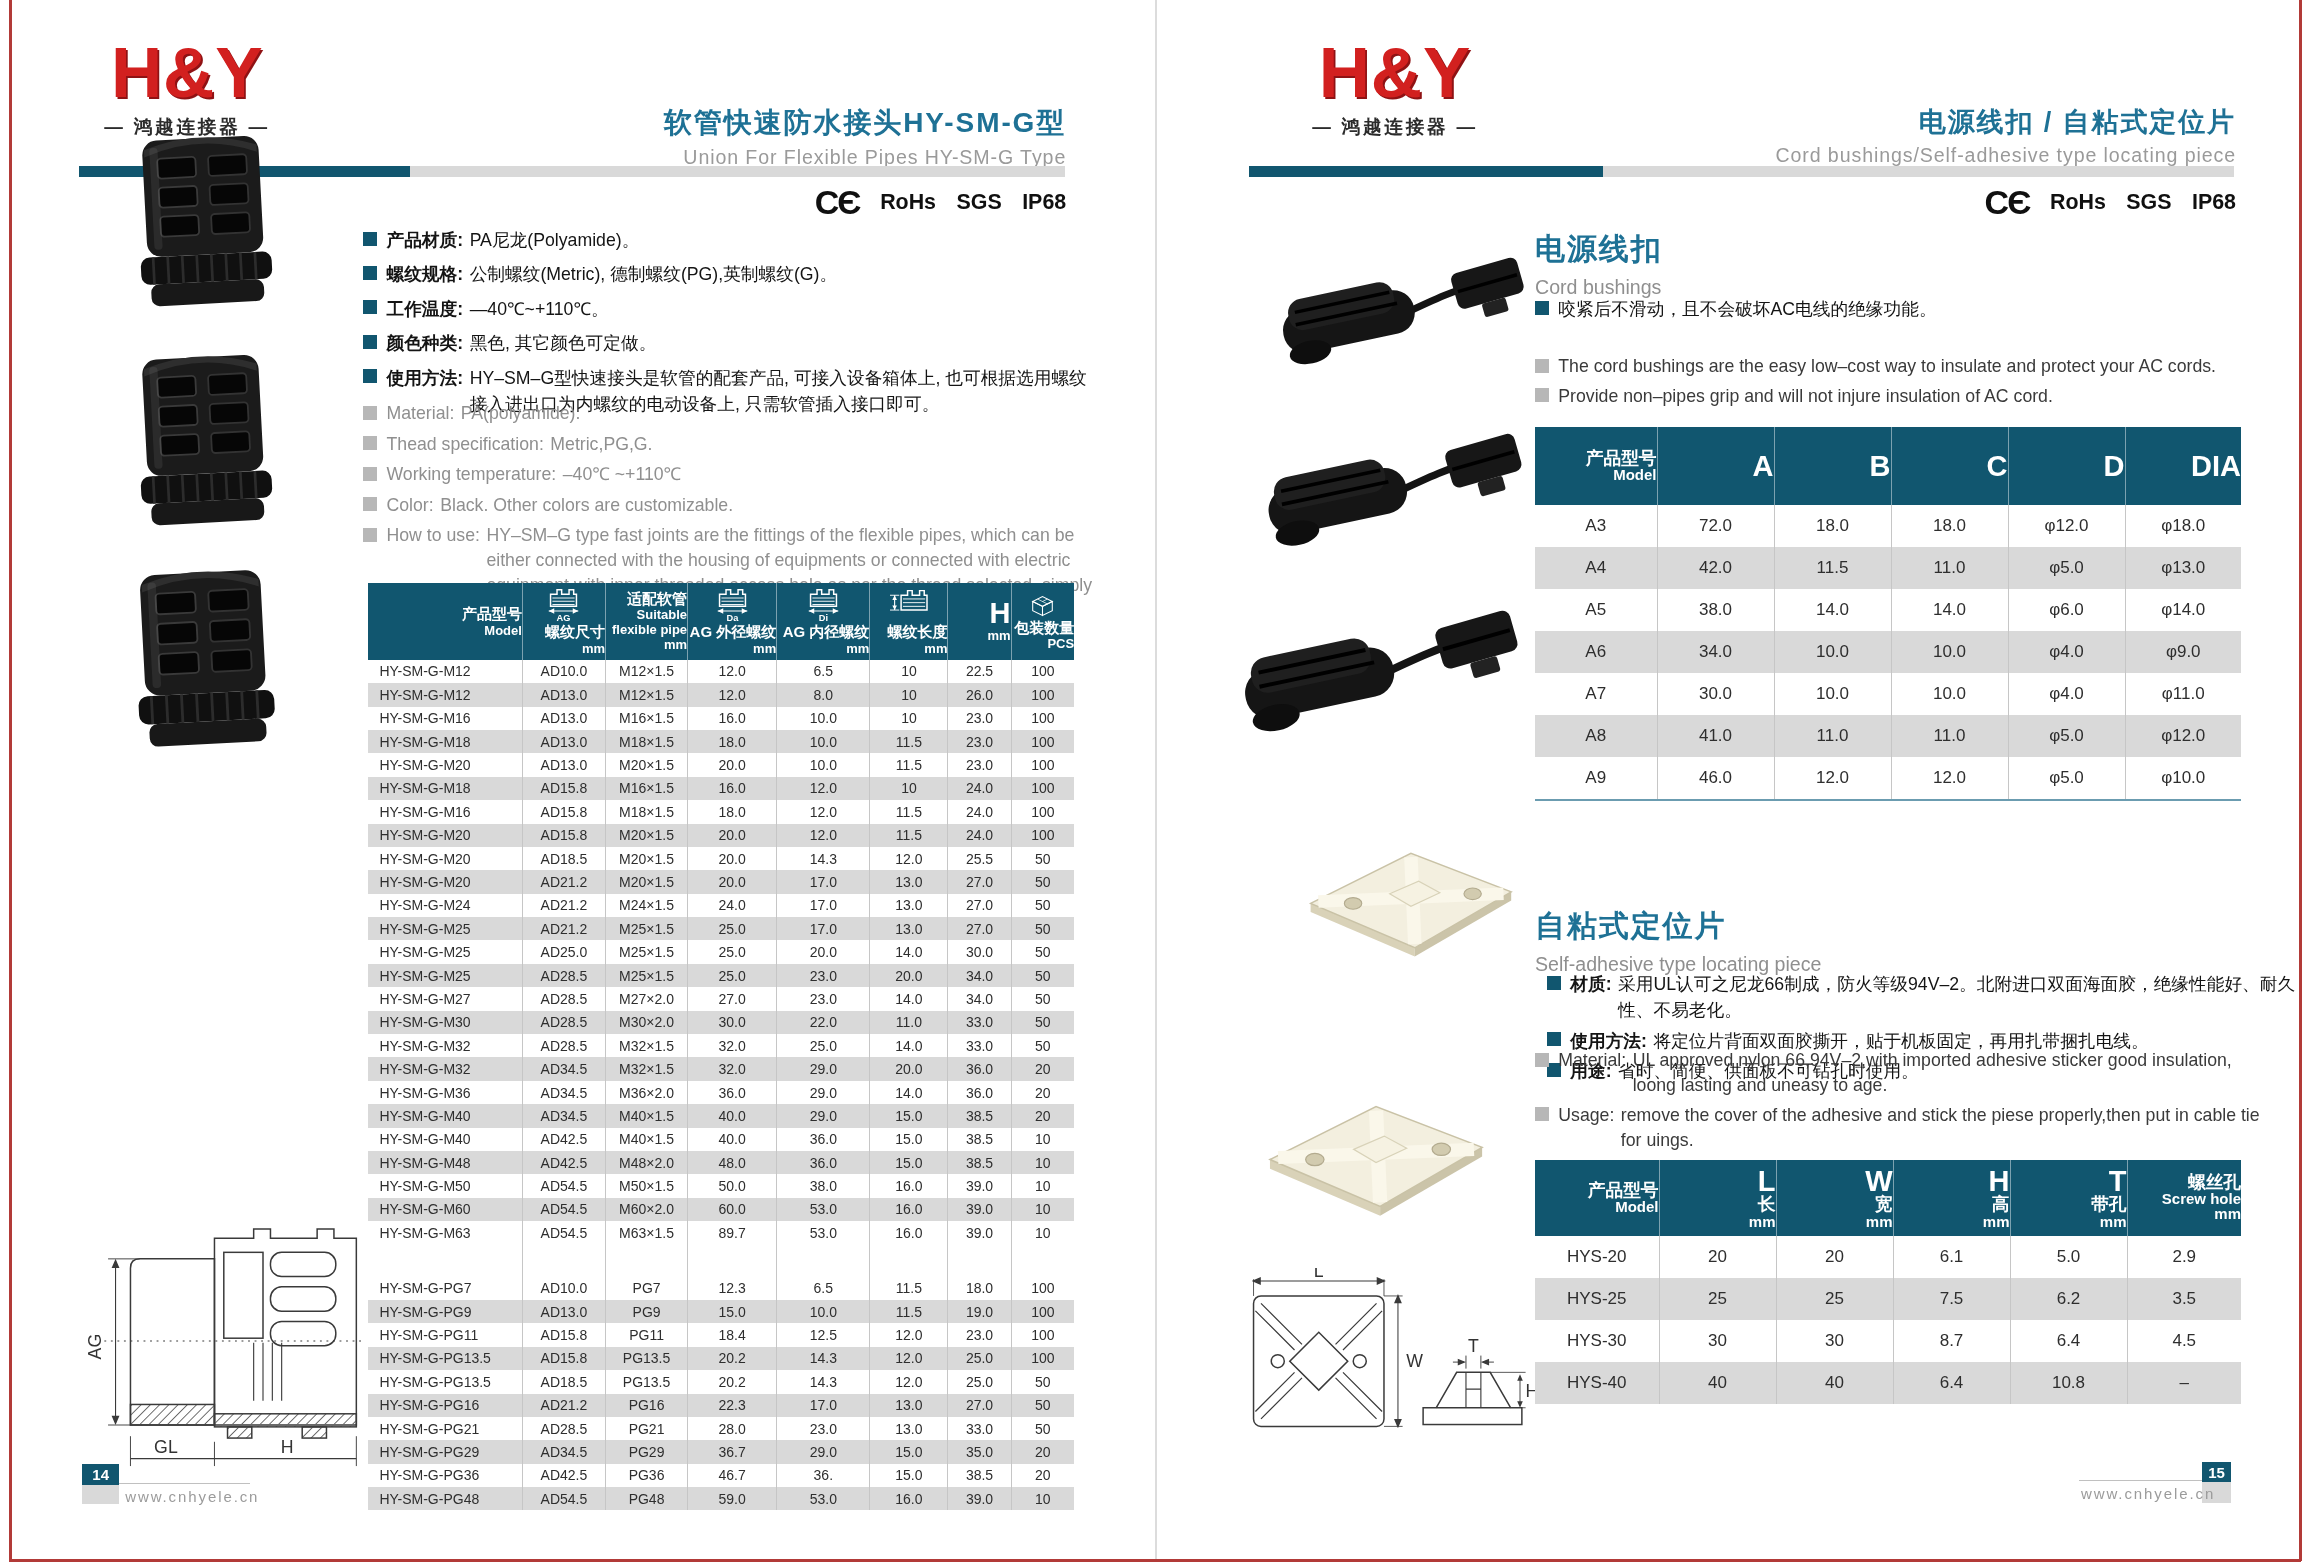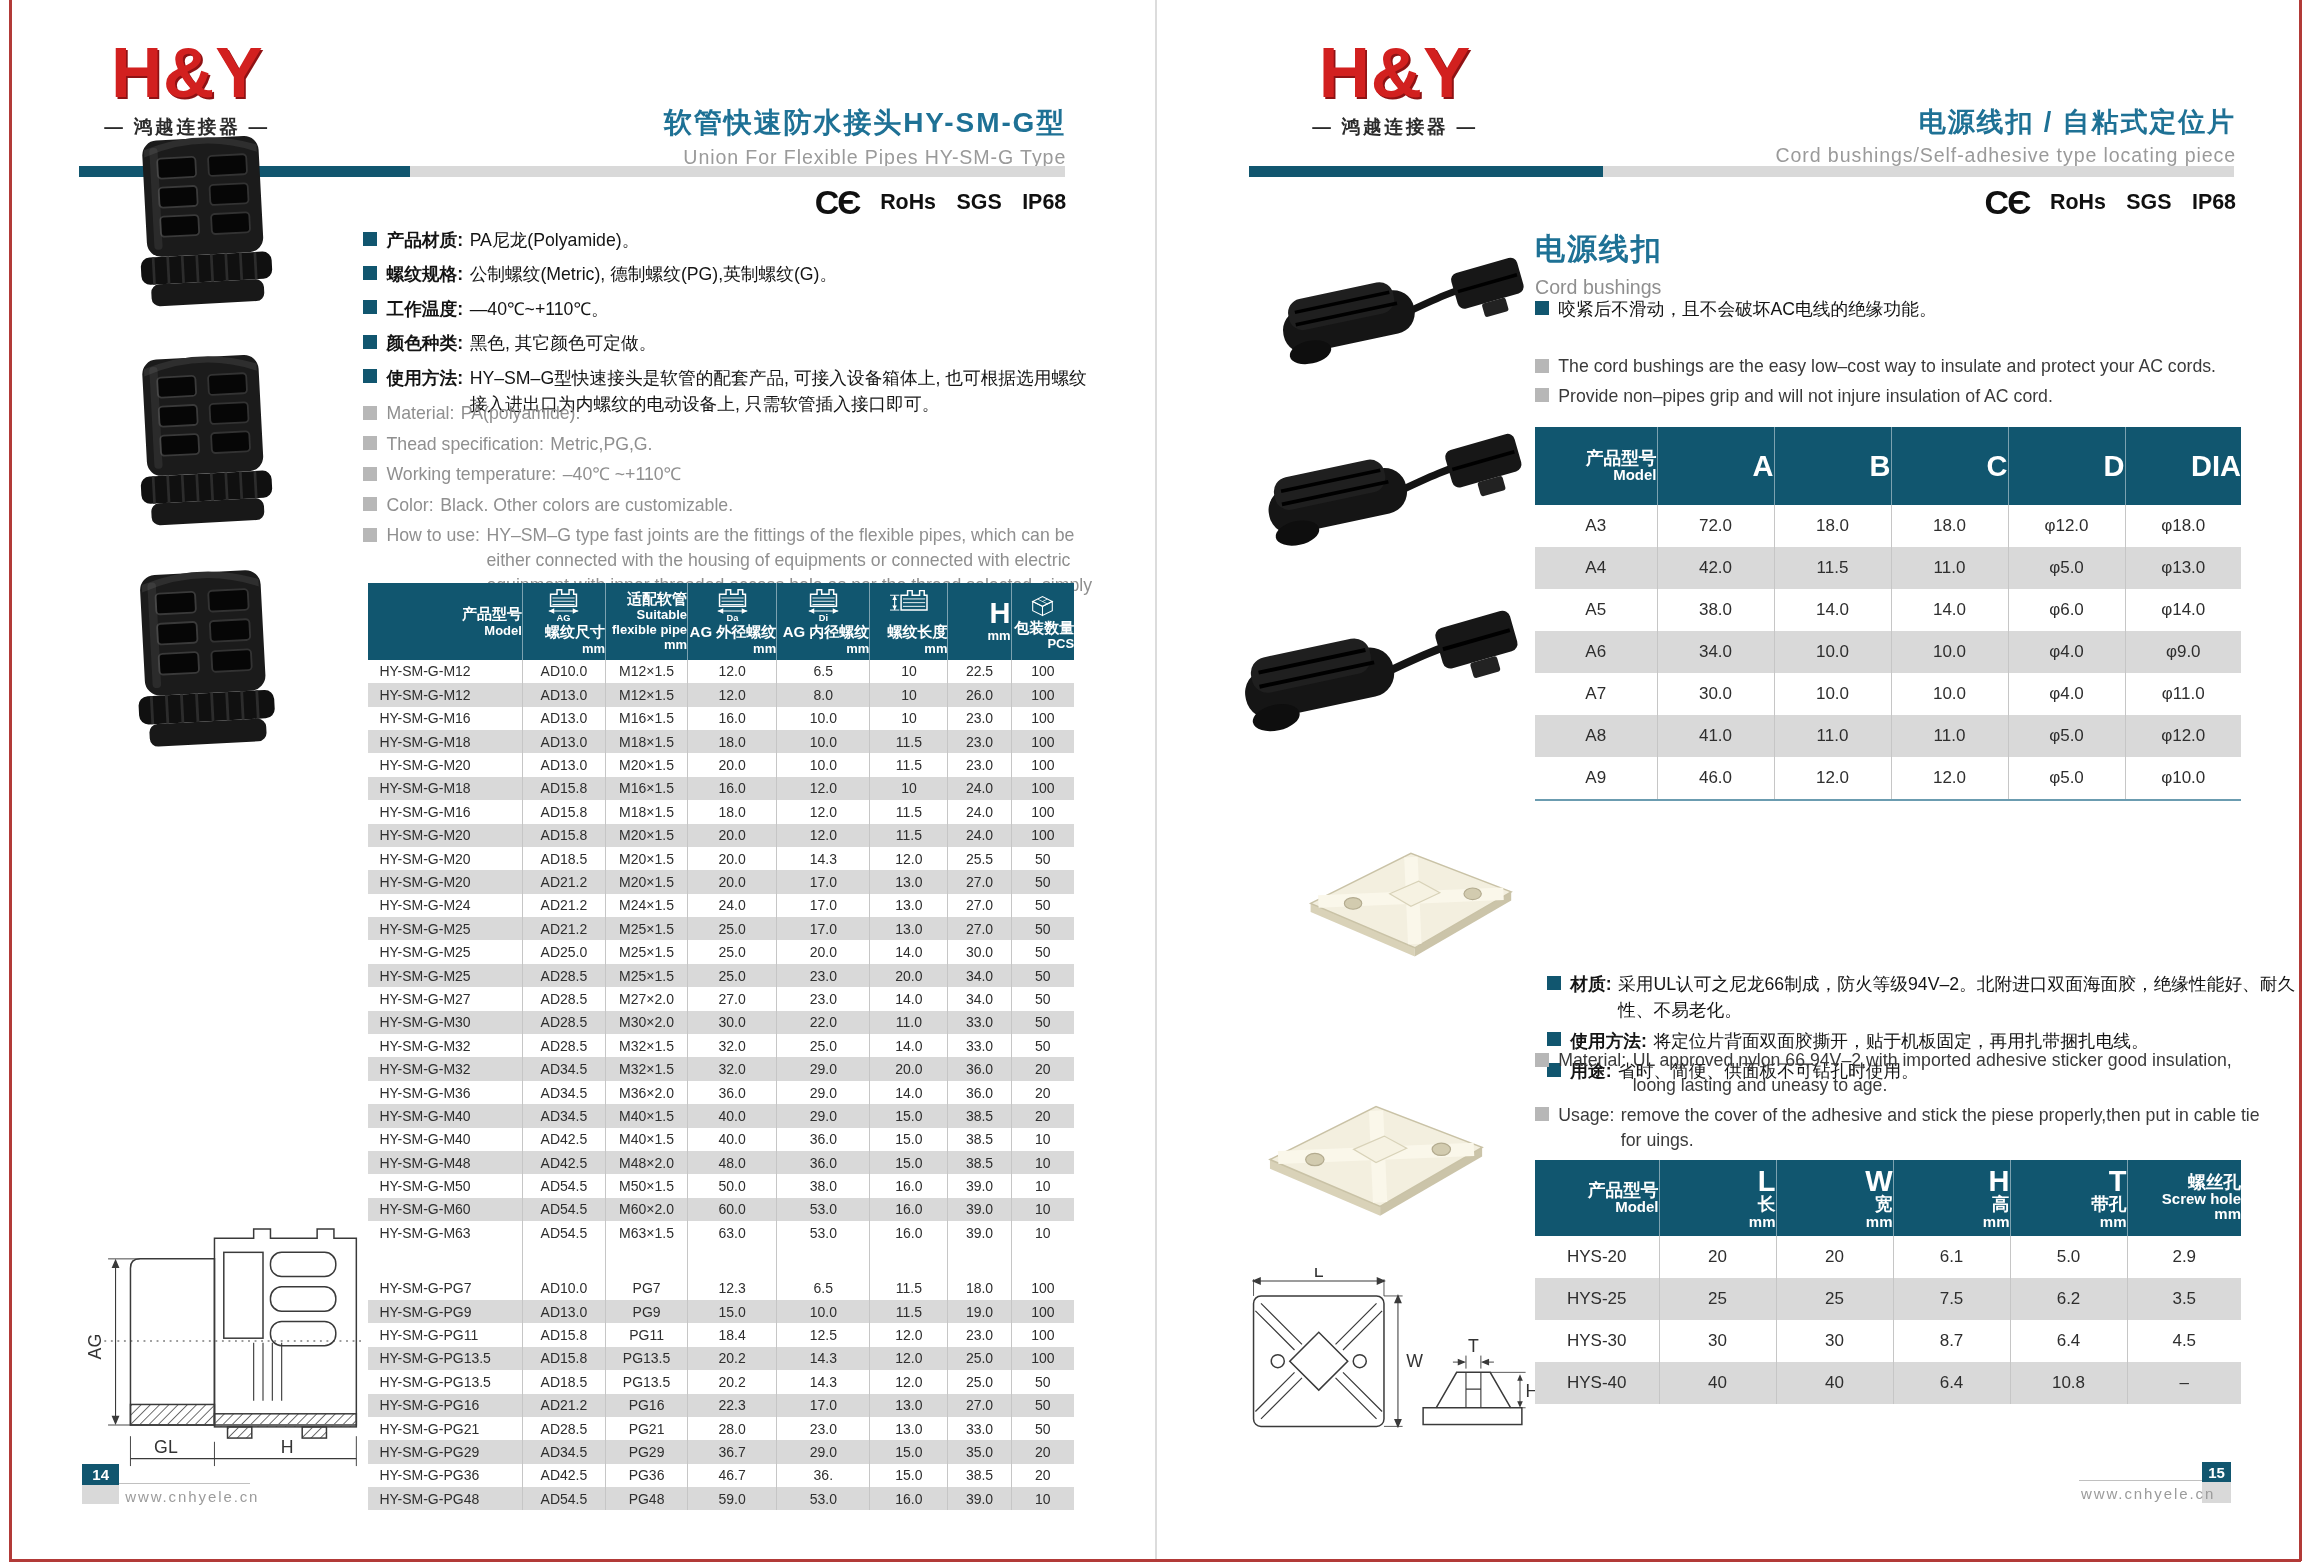--- a/index.html
+++ b/index.html
@@ -578,21 +578,21 @@
             <td>60.0</td>
             <td>53.0</td>
             <td>16.0</td>
             <td>39.0</td>
             <td>10</td>
           </tr>
           <tr>
             <td>HY-SM-G-M63</td>
             <td>AD54.5</td>
             <td>M63×1.5</td>
-            <td>63.0</td>
+            <td>89.7</td>
             <td>53.0</td>
             <td>16.0</td>
             <td>39.0</td>
             <td>10</td>
           </tr>
         </tbody>
       <tbody class="gap">
           <tr>
             <td></td>
             <td></td>
@@ -851,20 +851,24 @@
     <svg class="photo" style="left:103px;top:235px;" width="280" height="158" viewBox="0 0 300 170">
         <use href="#sym-bushing"></use>
       </svg>
     <svg class="photo" style="left:89px;top:410px;" width="291" height="166" viewBox="0 0 312 178">
         <use href="#sym-bushing"></use>
       </svg>
     <svg class="photo" style="left:65px;top:585px;" width="311" height="179" viewBox="0 0 334 192">
         <use href="#sym-bushing"></use>
       </svg>
 
+    <div class="sec" style="left:378px;top:906px;">
+      <div class="s-cn">自粘式定位片</div>
+      <div class="s-en">Self-adhesive type locating piece</div>
+    </div>
     <div class="blist cnb tight" style="left:390px;top:971px;width:753px;font-size:17px;">
         <div class="bullet">
           <span class="bmark"></span>
           <span class="blabel">材质:</span>
           <span class="btext">采用UL认可之尼龙66制成，防火等级94V–2。北附进口双面海面胶，绝缘性能好、耐久性、不易老化。</span>
         </div>
         <div class="bullet">
           <span class="bmark"></span>
           <span class="blabel">使用方法:</span>
           <span class="btext">将定位片背面双面胶撕开，贴于机板固定，再用扎带捆扎电线。</span>

